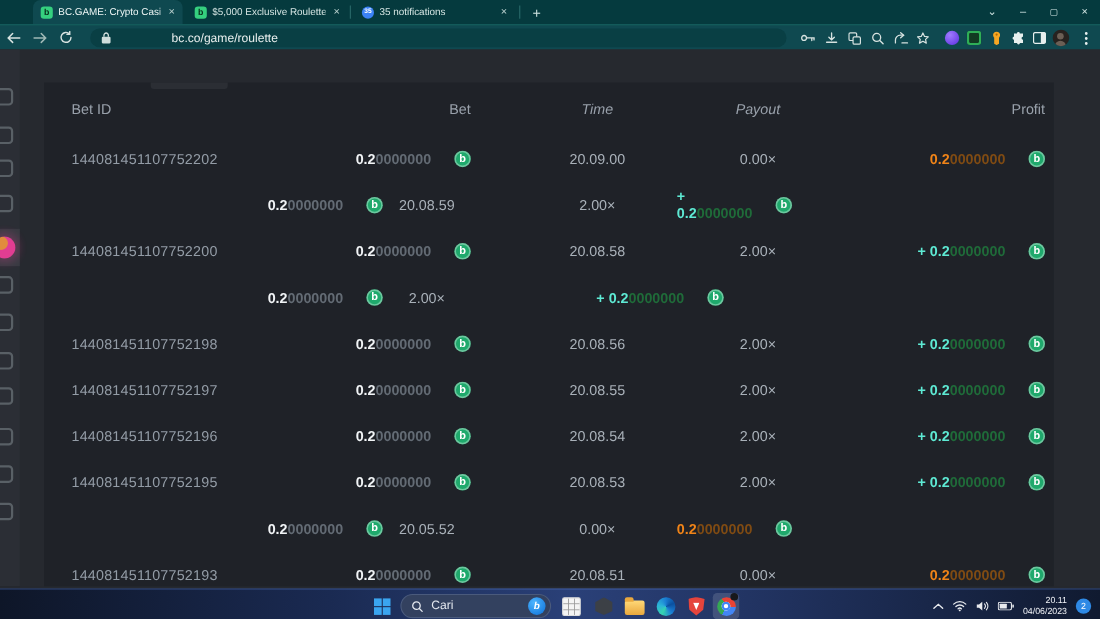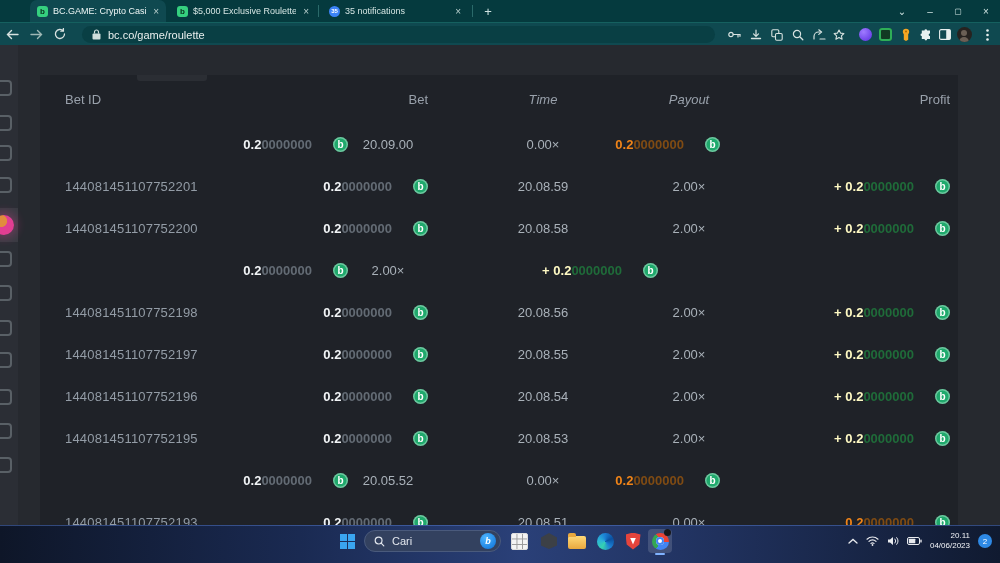--- a/index.html
+++ b/index.html
@@ -21,21 +21,21 @@
   .newtab { position:absolute; left:480px; top:3px; width:16px; height:16px; color:#cfe3e1;
     font-size:13px; display:flex; align-items:center; justify-content:center; }
   .wctl { position:absolute; top:0; height:22px; width:28px; display:flex; align-items:center;
     justify-content:center; color:#cfe3e1; font-size:10px; }
 
   .toolbar { position:absolute; left:0; top:22px; width:1000px; height:23px; background:#0f4950;
     border-top:1px solid #15605f; display:flex; align-items:center; }
   .navbtn { width:24px; height:23px; display:flex; align-items:center; justify-content:center; }
   .urlpill { position:absolute; left:82px; top:3px; width:633px; height:17px; border-radius:9px;
     background:#093f44; display:flex; align-items:center; gap:7px; padding:0 10px; }
-  .urltext { color:#e9efee; font-size:11px; }
+  .urltext { color:#e9efee; font-size:11px;margin-left:48px; }
   .tbicon { position:absolute; top:0; height:23px; width:20px; display:flex; align-items:center; justify-content:center; }
   .ext-dot { width:13px; height:13px; border-radius:50%; }
   .ext-sq { width:13px; height:13px; border-radius:3px; }
   .avatar-c { width:15px; height:15px; border-radius:50%; background:#27221f; position:relative; overflow:hidden;}
   .avatar-c::before{content:""; position:absolute; left:4.5px; top:3px; width:6px; height:6px; border-radius:50%; background:#6b5f55;}
   .avatar-c::after{content:""; position:absolute; left:2.5px; top:10px; width:10px; height:6px; border-radius:5px 5px 0 0; background:#6b5f55;}
 
   
   .page { position:absolute; left:0; top:45px; width:1000px; height:488px; background:#26292f; overflow:hidden; }
   .sidebar { position:absolute; left:0; top:0; width:18px; height:488px; background:#2b2e35; }
@@ -51,33 +51,33 @@
 
   .thead, .trow { display:grid; grid-template-columns:283px 80px 230px 62px 1fr;
     align-items:center; padding-left:25px; padding-right:8px; }
   .thead { height:48px; color:#99a1ab; font-size:13px; }
   .trow { height:42px; font-size:13px; }
   .c-betid { color:#939ca6; letter-spacing:.2px; }
   .c-bet, .c-profit { display:flex; align-items:center; justify-content:flex-end; gap:21px; font-weight:bold; }
   .c-time, .c-payout { text-align:center; color:#a9b1b9; }
   .h-r { text-align:right; } .h-c { text-align:center;font-style:italic; }
   .bet-bold { color:#f1f4f6; } .bet-dim { color:#636b74; font-weight:bold; }
-  .trow.win  .p-bold { color:#fef9c3; } .trow.win  .p-dim { color:#1f6b39; }
+  .trow.win  .p-bold { color:#5eead4; } .trow.win  .p-dim { color:#1f6b39; }
   .trow.loss .p-bold { color:#f08418; } .trow.loss .p-dim { color:#7f4b13; }
   .coin { width:15px; height:15px; border-radius:50%; background:#1fa96c; color:#fff; flex:none;
     font-size:10px; font-weight:bold; display:flex; align-items:center; justify-content:center;
     box-shadow:inset 0 0 0 1.5px rgba(255,255,255,.35); }
 
   .showmore { position:absolute; left:50%; transform:translateX(-50%); top:471px; width:96px; height:26px;
     background:#2a2e36; border-radius:4px; color:#99a1ab; font-size:12px;
     display:flex; align-items:center; justify-content:center; gap:6px; }
   .showmore .chev { font-size:9px; }
 
   
-  .taskbar { position:absolute; left:0; bottom:0; width:1000px; height:38px; z-index:5;
+  .taskbar { position:absolute; left:0; bottom:0; width:1000px; height:28px; z-index:5;
     background:linear-gradient(90deg,#0e1628 0%,#1a2a52 30%,#2a4078 52%,#223463 68%,#101a30 100%);
     border-top:1px solid rgba(90,130,220,.45); display:flex; align-items:center; }
   .tb-item { position:absolute; top:3px; width:24px; height:24px; display:flex; align-items:center; justify-content:center; border-radius:4px; }
   .winlogo { width:15px; height:15px; display:grid; grid-template-columns:7px 7px; grid-template-rows:7px 7px; gap:1px; }
   .winlogo span { background:#3aa5f0; }
   .searchpill { position:absolute; left:364px; top:4px; width:137px; height:22px; border-radius:11px;
     background:#33415f; border:1px solid #4a5a7c; display:flex; align-items:center; gap:7px; padding:0 4px 0 9px; }
   .searchpill .q { color:#e3e7ee; font-size:11px; flex:1; }
   .bing { width:16px; height:16px; border-radius:50%; background:radial-gradient(circle at 35% 30%,#4db5ff,#0c6fd6);
     color:#fff; font-size:9px; font-weight:bold; font-style:italic; display:flex; align-items:center; justify-content:center; }
@@ -230,34 +230,34 @@
     <div class="remnant"></div>
     <div class="thead">
       <div>Bet ID</div>
       <div class="h-r">Bet</div>
       <div class="h-c">Time</div>
       <div class="h-c">Payout</div>
       <div class="h-r">Profit</div>
     </div>
     <div id="table-body">
   <div class="trow loss">
+    <div class="c-betid">144081451107752202</div>
     <div class="c-bet">
       <span><span class="bet-bold">0.2</span><span class="bet-dim">0000000</span></span>
       <span class="coin">b</span>
     </div>
     <div class="c-time">20.09.00</div>
     <div class="c-payout">0.00×</div>
     <div class="c-profit">
       <span><span class="p-bold">0.2</span><span class="p-dim">0000000</span></span>
       <span class="coin">b</span>
     </div>
   </div>
 
   <div class="trow win">
-    <div class="c-betid">144081451107752201</div>
     <div class="c-bet">
       <span><span class="bet-bold">0.2</span><span class="bet-dim">0000000</span></span>
       <span class="coin">b</span>
     </div>
     <div class="c-time">20.08.59</div>
     <div class="c-payout">2.00×</div>
     <div class="c-profit">
       <span><span class="p-bold">+ 0.2</span><span class="p-dim">0000000</span></span>
       <span class="coin">b</span>
     </div>

